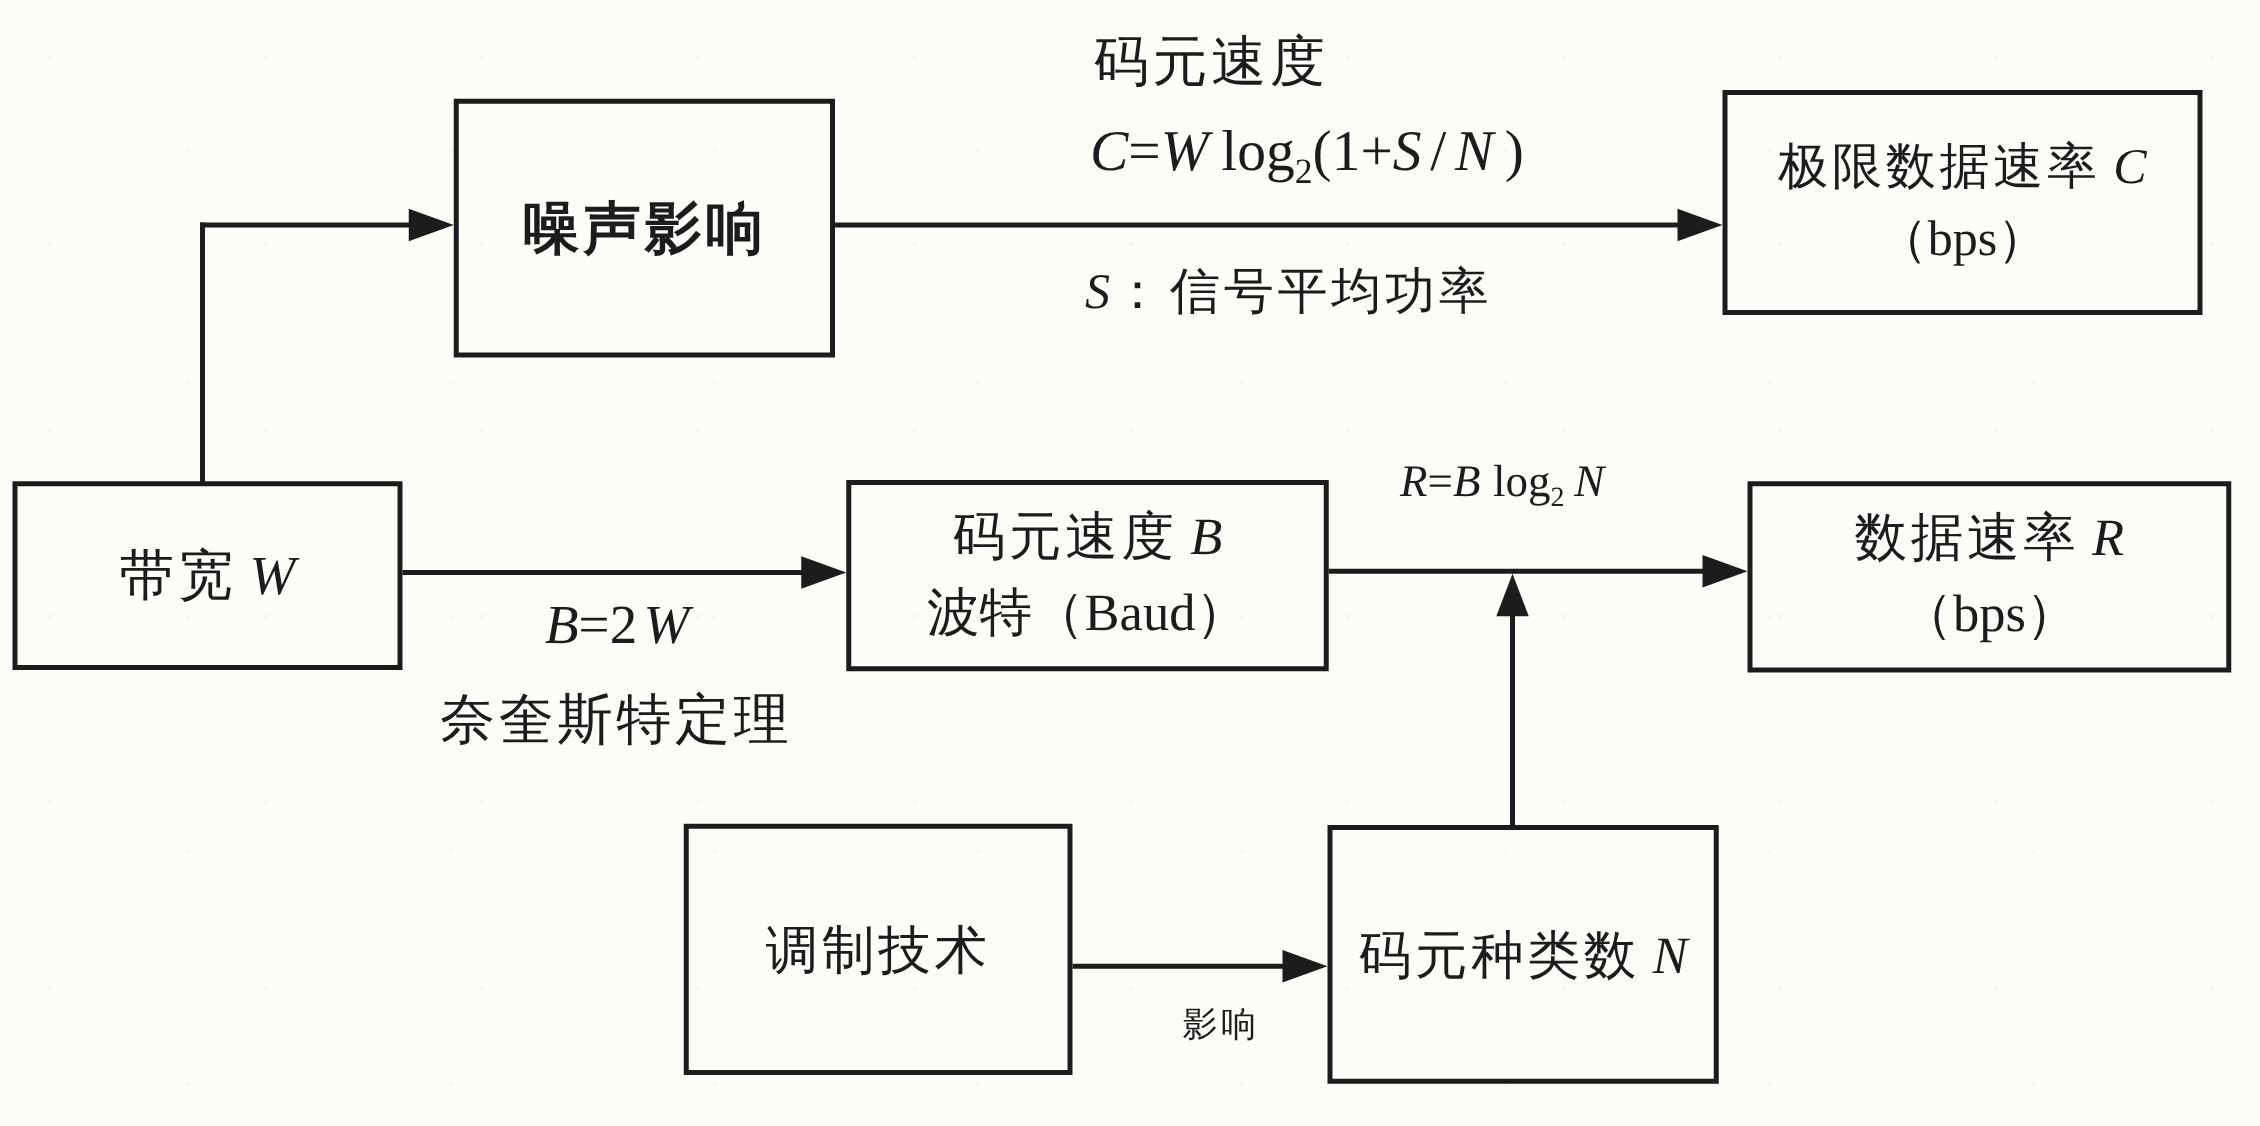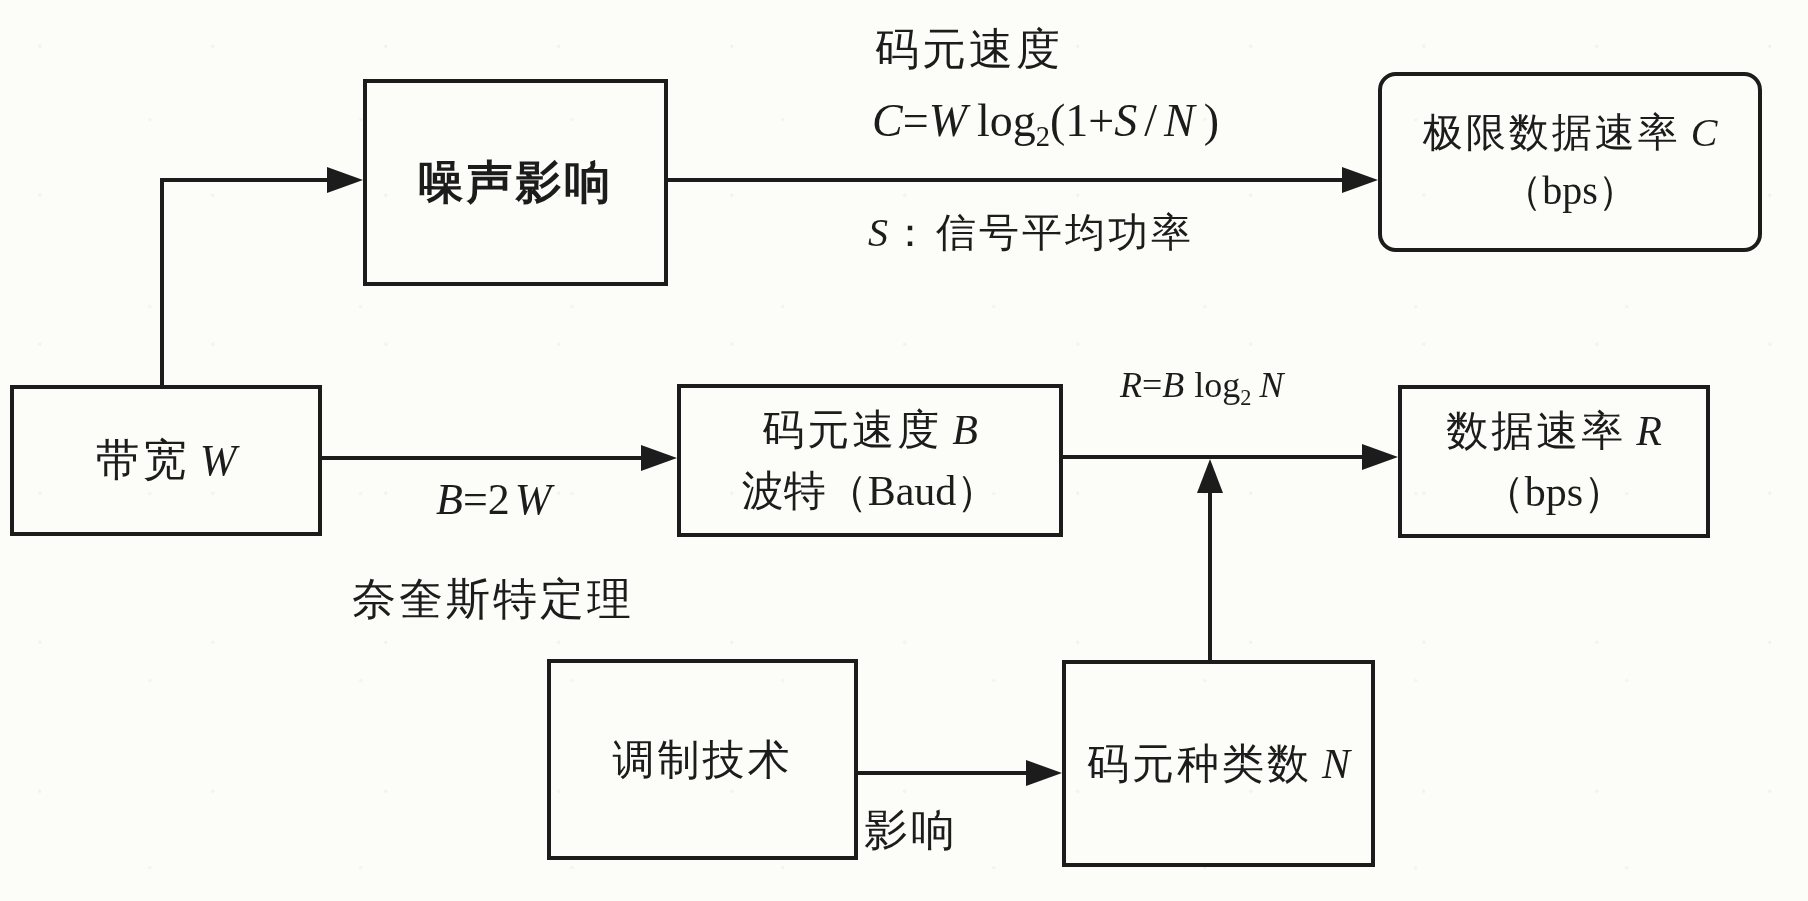--- a/index.html
+++ b/index.html
@@ -33,41 +33,41 @@
 </style>
 </head>
 <body>
 
 <div class="canvas">
 
   <div class="box" style="left:363px;top:79px;width:305px;height:207px;font-size:46px;font-weight:bold;">
     <span class="cn">噪声影响</span>
   </div>
 
-  <div class="box" style="left:1378px;top:72px;width:384px;height:180px;font-size:40px;line-height:1.45;border-radius:18px;">
+  <div class="box" style="left:1378px;top:72px;width:384px;height:180px;font-size:40px;line-height:1.45;">
     <div>
       <span class="cn">极限数据速率</span><span class="v ml">C</span>
     </div>
     <div>（bps）</div>
   </div>
 
   <div class="box" style="left:10px;top:385px;width:312px;height:151px;font-size:44px;">
     <div>
       <span class="cn">带宽</span><span class="v ml">W</span>
     </div>
   </div>
 
   <div class="box" style="left:677px;top:384px;width:386px;height:153px;font-size:42px;line-height:1.45;">
     <div>
       <span class="cn">码元速度</span><span class="v ml">B</span>
     </div>
     <div>波特（Baud）</div>
   </div>
 
-  <div class="box" style="left:1398px;top:385px;width:312px;height:153px;font-size:42px;line-height:1.45;">
+  <div class="box" style="left:1398px;top:385px;width:387px;height:153px;font-size:42px;line-height:1.45;">
     <div>
       <span class="cn">数据速率</span><span class="v ml">R</span>
     </div>
     <div>（bps）</div>
   </div>
 
   <div class="box" style="left:547px;top:659px;width:311px;height:201px;font-size:42px;">
     <span class="cn">调制技术</span>
   </div>
 
@@ -116,21 +116,21 @@
 
   <div class="ann note" style="left:868px;top:205px;font-size:40px;">
     <span class="v">S</span><span class="colon">：</span><span class="cn">信号平均功率</span>
   </div>
 
 
   <div class="ann formula" style="left:436px;top:474px;font-size:44px;">
     <span class="v">B</span><span>=2</span><span class="v" style="margin-left:5px;">W</span>
   </div>
 
-  <div class="ann cn" style="left:352px;top:546px;font-size:44px;margin-top:24px;">奈奎斯特定理</div>
+  <div class="ann cn" style="left:352px;top:546px;font-size:44px;">奈奎斯特定理</div>
 
   <div class="ann formula" style="left:1120px;top:364px;font-size:36px;">
     <span class="v">R</span><span>=</span><span class="v">B</span><span class="log">log</span><sub>2</sub><span class="v" style="margin-left:8px;">N</span>
   </div>
 
-  <div class="ann cn" style="left:864px;top:801px;font-size:44px;">影响</div>
+  <div class="ann cn" style="left:946px;top:801px;font-size:28px;">影响</div>
 
 </div>
 
 </body></html>

